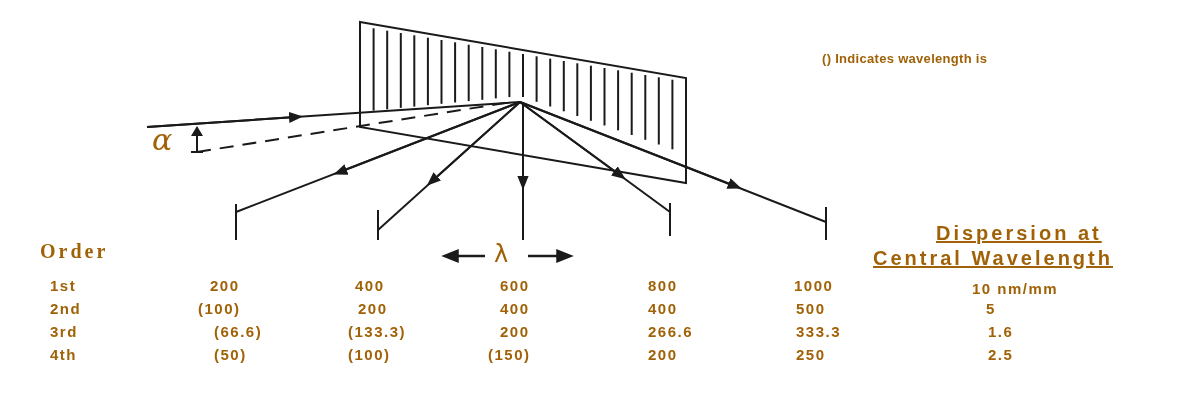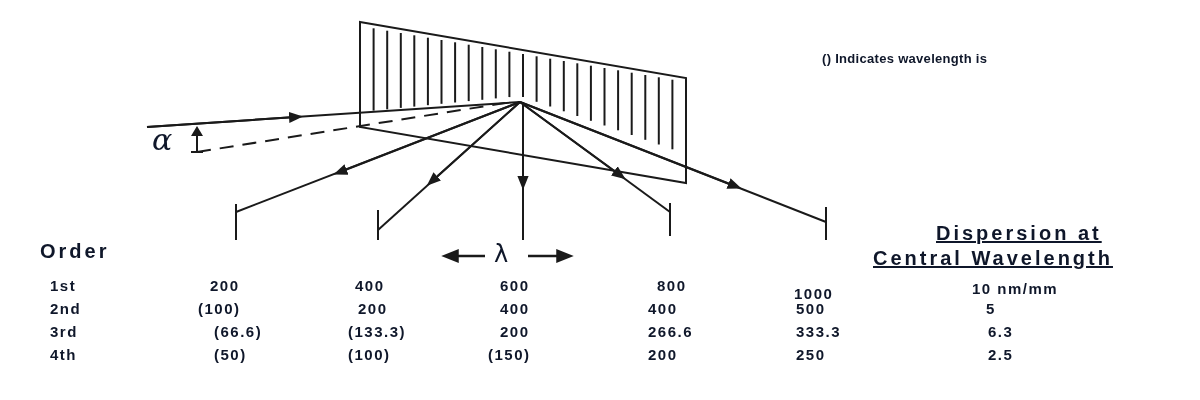--- a/index.html
+++ b/index.html
@@ -1,19 +1,19 @@
 <!DOCTYPE html>
 <html><head>
   <meta charset="utf-8">
   <style>
     html, body { margin: 0; padding: 0; background: #ffffff; }
     body { width: 1200px; height: 400px; position: relative; overflow: hidden;
            font-family: "Liberation Sans", sans-serif; color: #111; }
     #diagram { position: absolute; left: 0; top: 0; }
-    .txt { position: absolute; font-weight: bold; white-space: nowrap; color: #0f172a; }
+    .txt { position: absolute; font-weight: bold; white-space: nowrap; color: #a16207; }
     .note { font-size: 13px; line-height: 17px; letter-spacing: 0.3px; }
     .hdr { font-size: 20px; letter-spacing: 3px; }
     .cell { font-size: 15px; letter-spacing: 1.5px; line-height: 20px; }
     .alpha { font-family: "DejaVu Serif", serif; font-style: italic; font-weight: normal; font-size: 30px; }
     .lambda { font-family: "DejaVu Sans", sans-serif; font-weight: normal; font-size: 24px; }
   </style>
 </head>
 <body>
 
 <svg id="diagram" width="1200" height="400" viewBox="0 0 1200 400" xmlns="http://www.w3.org/2000/svg">
@@ -91,49 +91,49 @@
   </g>
 </svg>
 
 <div class="txt note" style="left:822px; top:50px;">
   <div>() Indicates wavelength is</div>
 </div>
 
 <div class="txt alpha" style="left:152px; top:122px;">α</div>
 <div class="txt lambda" style="left:494px; top:240px;">λ</div>
 
-<div class="txt hdr" style="left:40px; top:240px;">Order</div>
+<div class="txt hdr" style="left:40px; top:240px;font-family:Liberation Serif, serif;">Order</div>
 <div class="txt hdr" style="left:936px; top:222px;text-decoration:underline;">Dispersion at</div>
 <div class="txt hdr" style="left:873px; top:247px;text-decoration:underline;">Central Wavelength</div>
 
 <div>
 
   <div class="txt cell" style="left:50px; top:276px;">1st</div>
   <div class="txt cell" style="left:210px; top:276px;">200</div>
   <div class="txt cell" style="left:355px; top:276px;">400</div>
   <div class="txt cell" style="left:500px; top:276px;">600</div>
-  <div class="txt cell" style="left:648px; top:276px;margin-left:9px;">800</div>
-  <div class="txt cell" style="left:794px; top:284px;">1000</div>
+  <div class="txt cell" style="left:648px; top:276px;">800</div>
+  <div class="txt cell" style="left:794px; top:276px;">1000</div>
   <div class="txt cell" style="left:972px; top:279px;">10 nm/mm</div>
 
   <div class="txt cell" style="left:50px; top:299px;">2nd</div>
   <div class="txt cell" style="left:198px; top:299px;">(100)</div>
   <div class="txt cell" style="left:358px; top:299px;">200</div>
   <div class="txt cell" style="left:500px; top:299px;">400</div>
   <div class="txt cell" style="left:648px; top:299px;">400</div>
   <div class="txt cell" style="left:796px; top:299px;">500</div>
   <div class="txt cell" style="left:986px; top:299px;">5</div>
 
   <div class="txt cell" style="left:50px; top:322px;">3rd</div>
   <div class="txt cell" style="left:214px; top:322px;">(66.6)</div>
   <div class="txt cell" style="left:348px; top:322px;">(133.3)</div>
   <div class="txt cell" style="left:500px; top:322px;">200</div>
   <div class="txt cell" style="left:648px; top:322px;">266.6</div>
   <div class="txt cell" style="left:796px; top:322px;">333.3</div>
-  <div class="txt cell" style="left:988px; top:322px;">6.3</div>
+  <div class="txt cell" style="left:988px; top:322px;">1.6</div>
 
   <div class="txt cell" style="left:50px; top:345px;">4th</div>
   <div class="txt cell" style="left:214px; top:345px;">(50)</div>
   <div class="txt cell" style="left:348px; top:345px;">(100)</div>
   <div class="txt cell" style="left:488px; top:345px;">(150)</div>
   <div class="txt cell" style="left:648px; top:345px;">200</div>
   <div class="txt cell" style="left:796px; top:345px;">250</div>
   <div class="txt cell" style="left:988px; top:345px;">2.5</div>
 </div>
 

